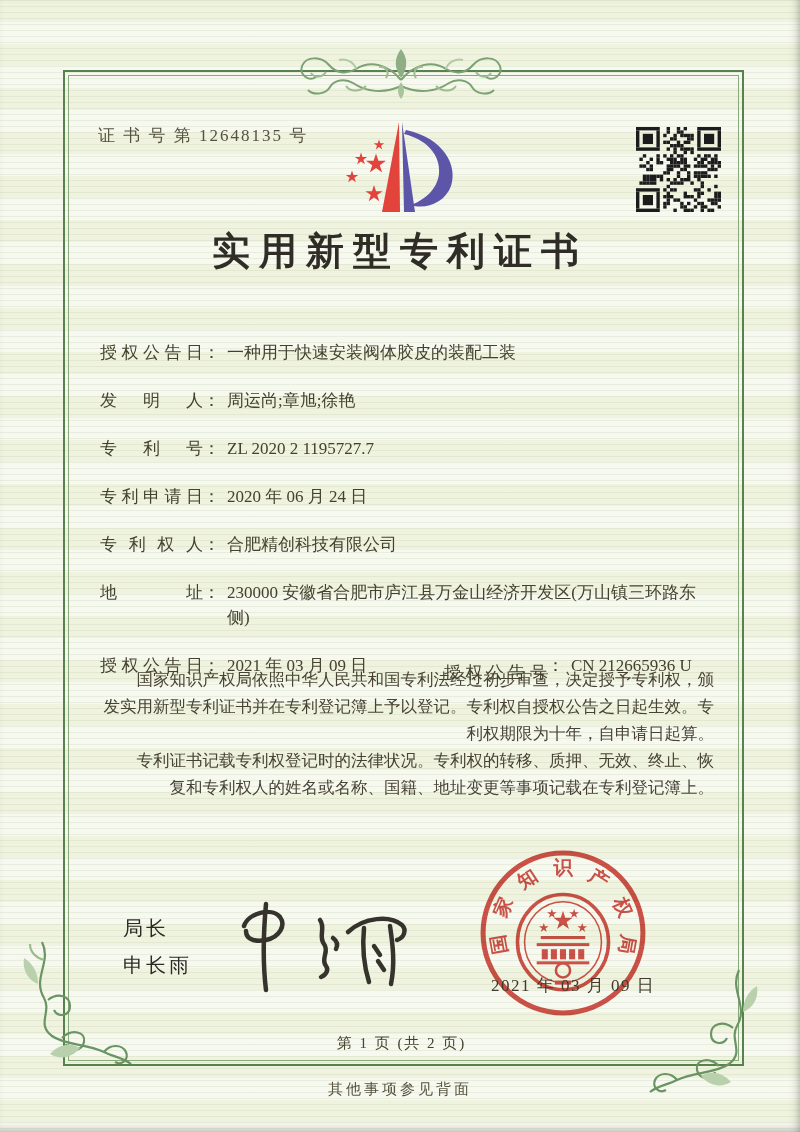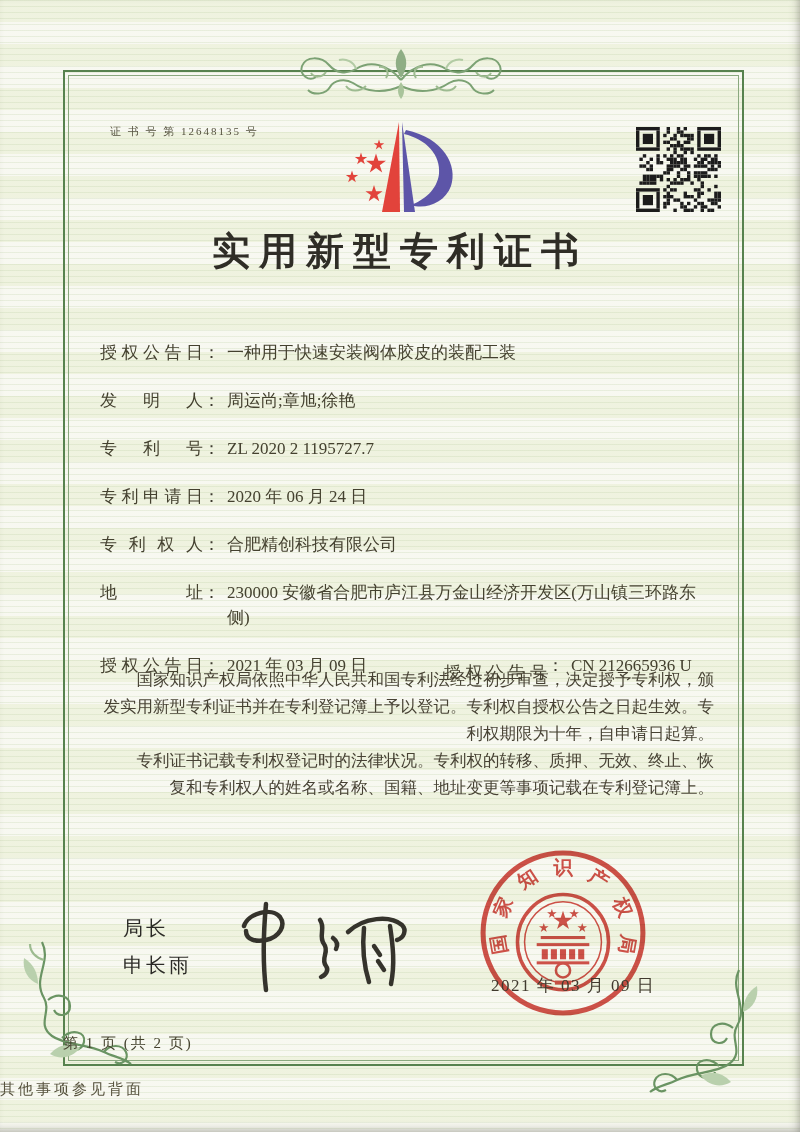--- a/index.html
+++ b/index.html
@@ -9,42 +9,42 @@
       repeating-linear-gradient(to bottom, rgba(176,200,150,.22) 0 1px, rgba(0,0,0,0) 1px 6px),
       repeating-linear-gradient(to bottom, rgba(228,236,200,.35) 0 22px, rgba(255,255,255,.25) 22px 44px),
       #f5f6ec;
     box-shadow: inset -8px 0 10px -7px rgba(110,110,100,.55), inset 0 -8px 10px -7px rgba(110,110,100,.55);
     font-family:"Liberation Serif","DejaVu Serif",serif;
     color:#3e3b2f;
   }
   .frame-outer{position:absolute;left:63px;top:70px;width:677px;height:992px;border:2px solid #57824e;}
   .frame-inner{position:absolute;left:3px;top:3px;right:3px;bottom:3px;border:1px solid #8aa87e;}
   .ornament{position:absolute;}
-  .cert-no{position:absolute;left:98px;top:124px;font-size:11px;letter-spacing:2px;color:#55523f;margin-left:12px;}
+  .cert-no{position:absolute;left:98px;top:124px;font-size:17px;letter-spacing:2px;color:#55523f;}
   .logo{position:absolute;left:338px;top:108px;}
   .qr{position:absolute;left:636px;top:127px;width:85px;height:85px;}
   .title{position:absolute;left:0;top:226px;width:800px;text-align:center;
          font-size:38px;font-weight:bold;letter-spacing:9px;color:#2f2d26;}
   .fields{position:absolute;left:100px;top:340px;width:604px;font-size:17px;}
   .row{display:flex;margin-bottom:23px;line-height:25px;}
   .row .lbl{display:inline-block;width:103px;text-align:justify;text-align-last:justify;flex:none;color:#44412f;}
   .row .colon{flex:none;padding-right:7px;}
   .row .val{flex:1;color:#44412f;}
   .row.grant .val{flex:none;width:205px;}
   .row.grant .lbl2{flex:none;width:103px;text-align:justify;text-align-last:justify;margin-left:12px;margin-top:7px;}
   .paras{position:absolute;left:90px;top:666px;width:624px;font-size:16.5px;line-height:27px;color:#474234;text-align:right;}
   .paras p{margin:0;text-indent:2em;}
   .officer{position:absolute;left:123px;top:910px;font-family:"Liberation Sans","DejaVu Sans",sans-serif;
            font-size:20px;line-height:37px;letter-spacing:3px;color:#2b2a26;}
   .signature{position:absolute;left:228px;top:898px;}
   .seal{position:absolute;left:477px;top:847px;opacity:.9;mix-blend-mode:multiply;}
   #seal-ring text{font:bold 19px "Liberation Serif","DejaVu Serif",serif;fill:#cf4038;}
   .seal-date{position:absolute;left:491px;top:974px;font-size:17px;letter-spacing:1.5px;color:#403a2e;}
-  .page-no{position:absolute;left:63px;top:1034px;width:677px;text-align:left;font-size:15px;letter-spacing:2px;color:#45422f;}
-  .footer-note{position:absolute;left:0;top:1080px;width:800px;text-align:left;font-size:15px;letter-spacing:3px;color:#56523d;}
+  .page-no{position:absolute;left:63px;top:1034px;width:677px;text-align:center;font-size:15px;letter-spacing:2px;color:#45422f;}
+  .footer-note{position:absolute;left:0;top:1080px;width:800px;text-align:center;font-size:15px;letter-spacing:3px;color:#56523d;}
   .mirror{transform:scaleX(-1);}
 </style>
 </head>
 <body>
 
 <div class="paper">
 
   <div class="frame-outer">
     <div class="frame-inner"></div>
   </div>

